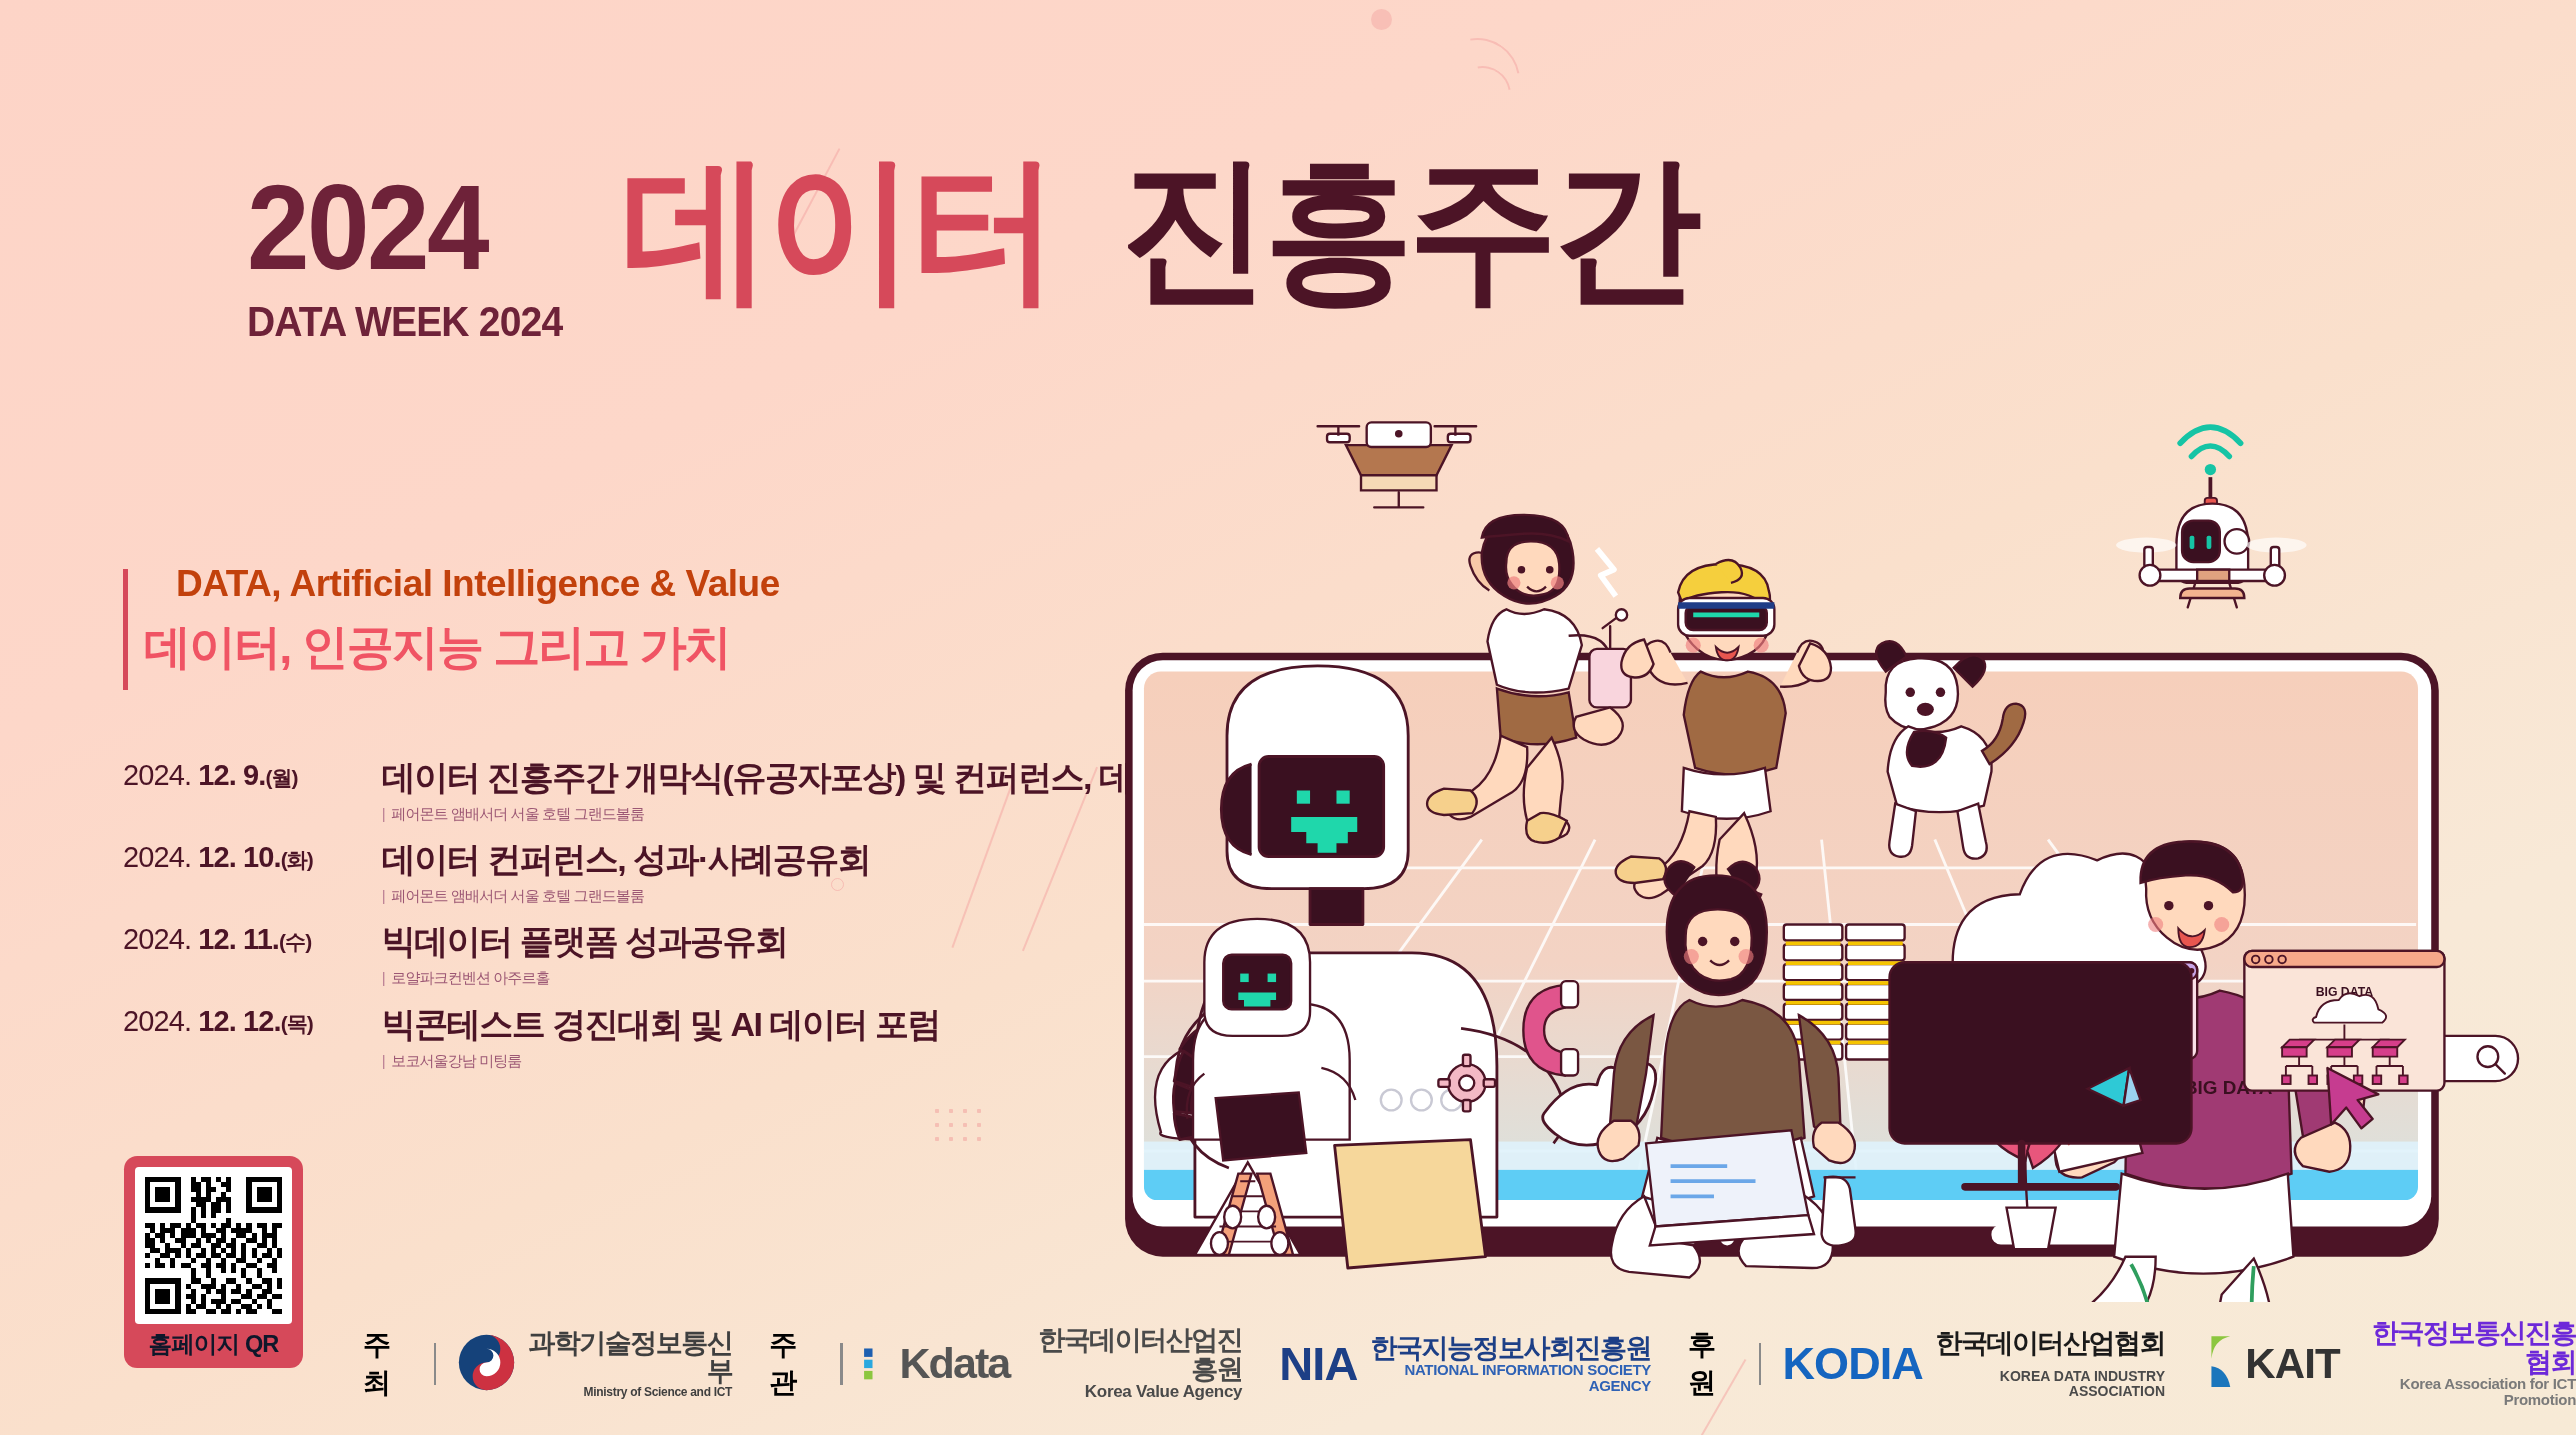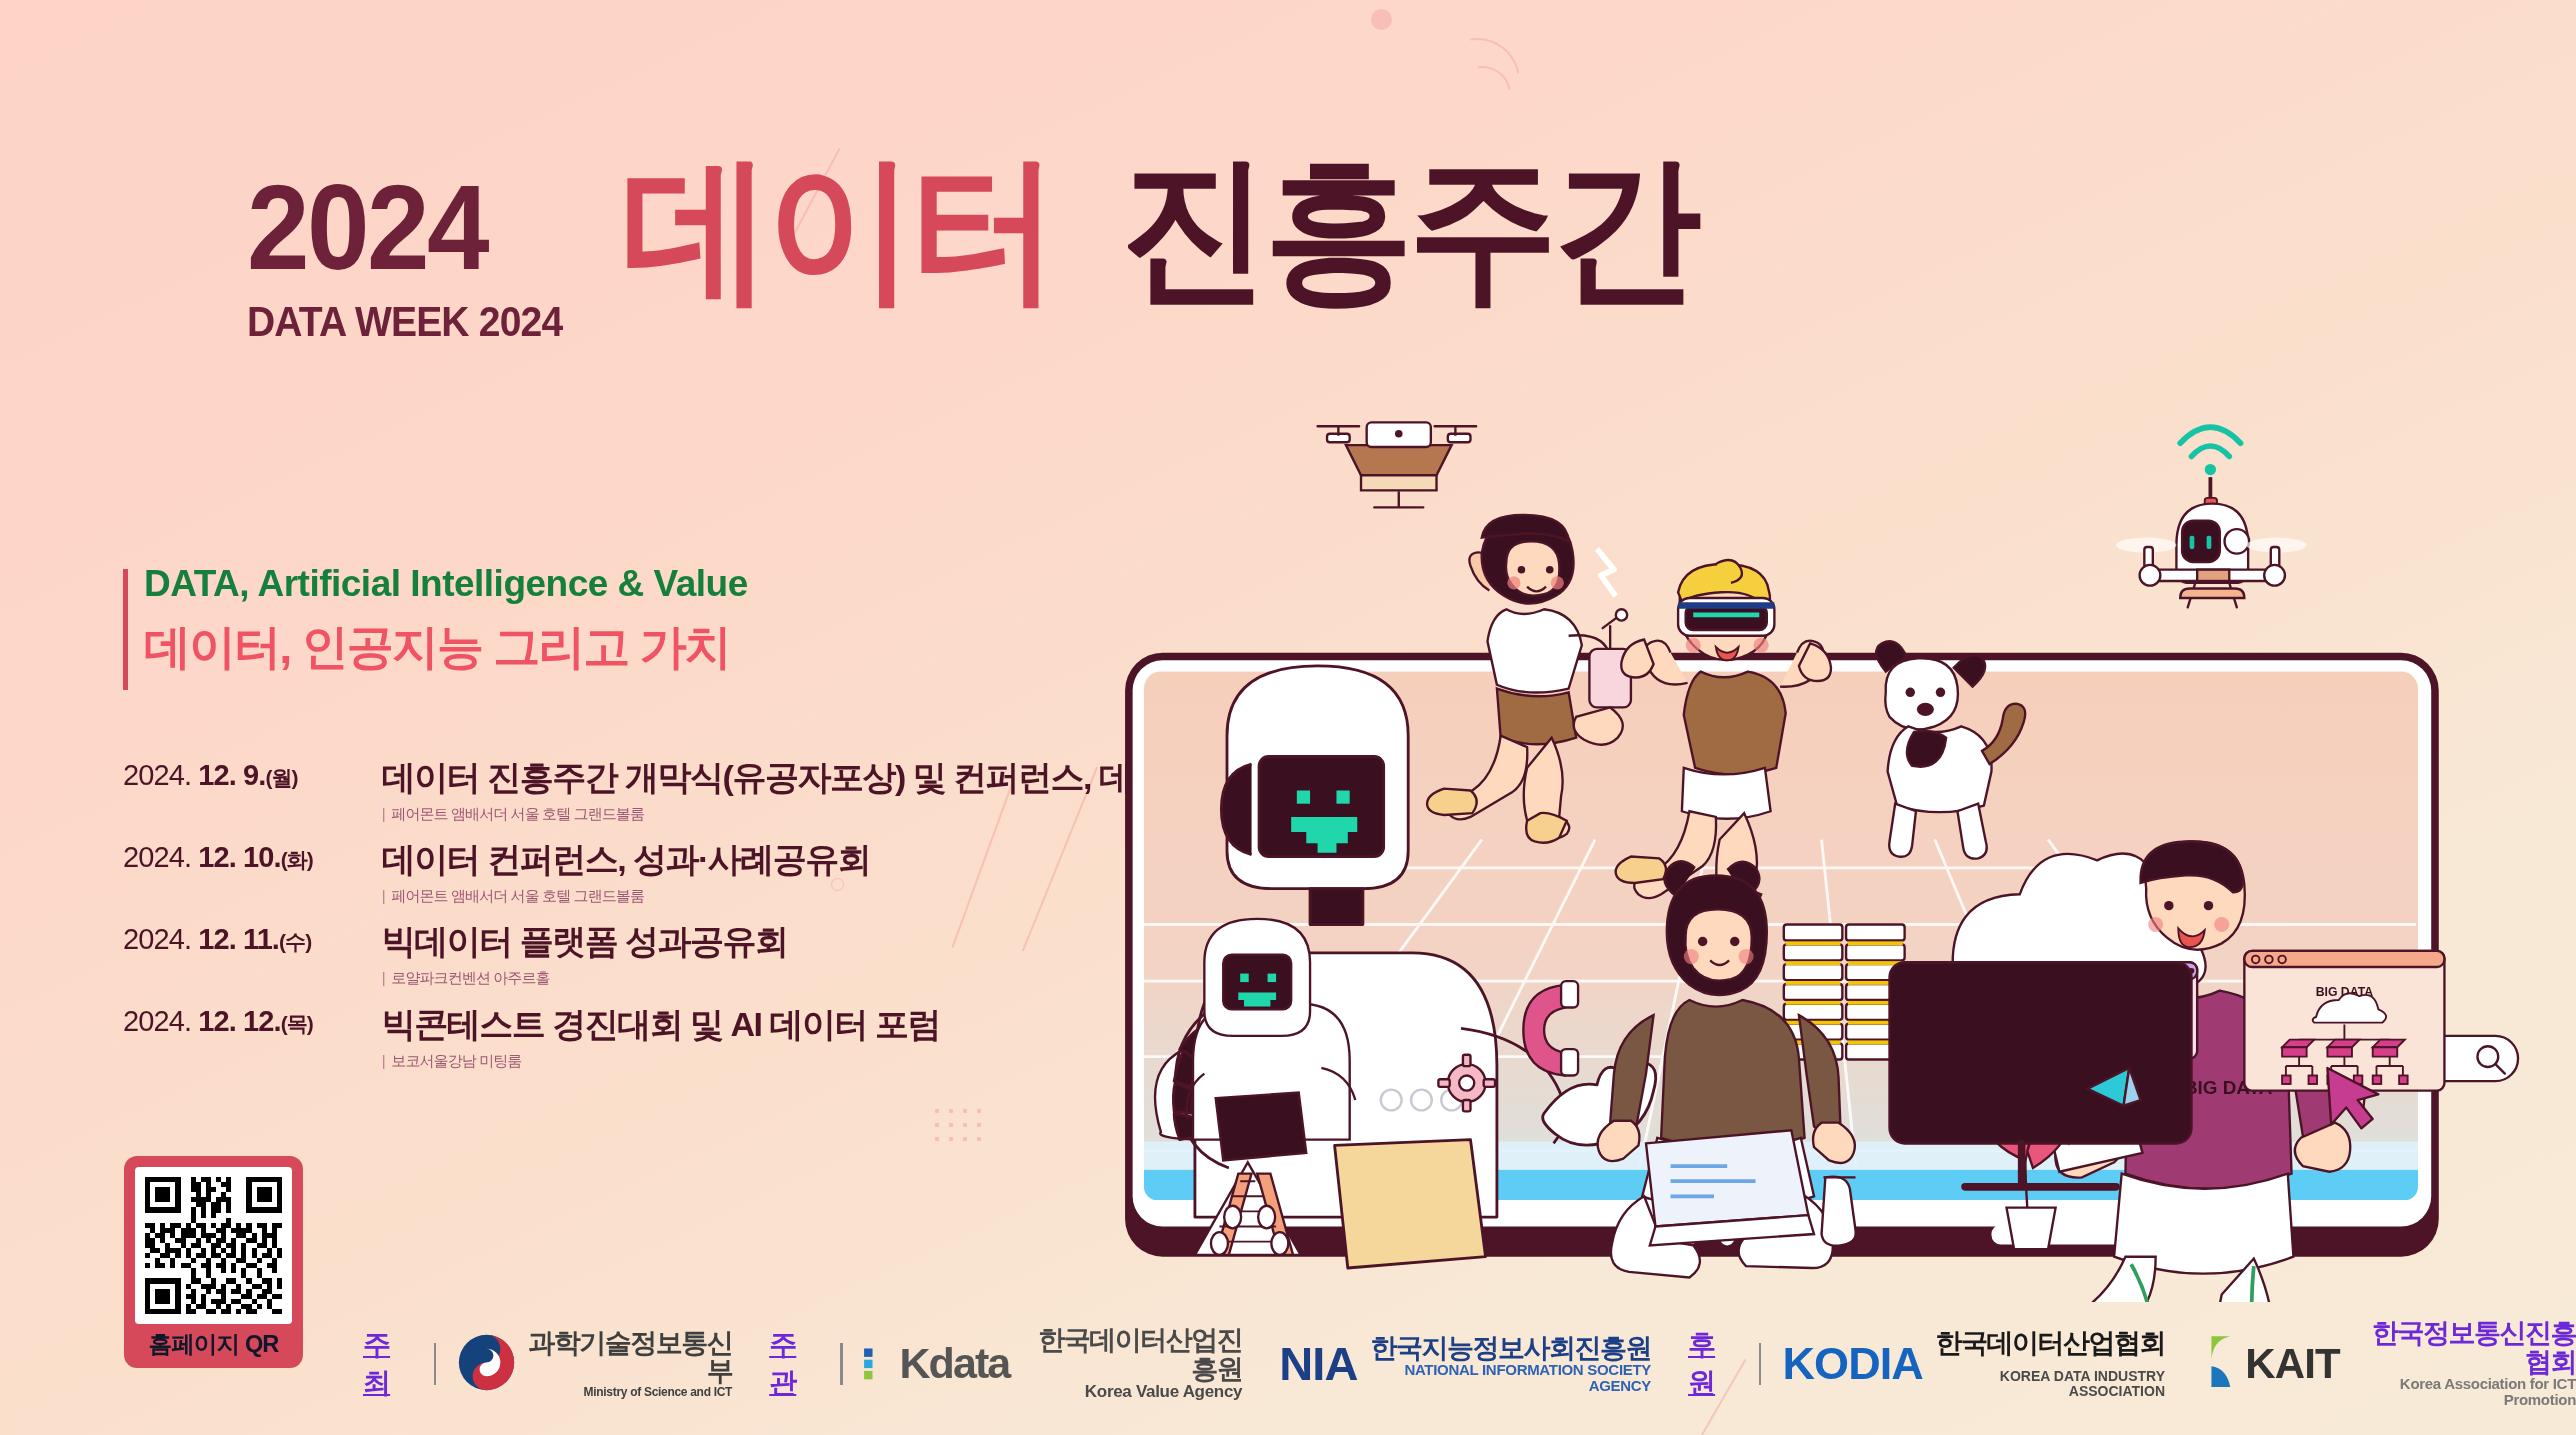--- a/index.html
+++ b/index.html
@@ -29,21 +29,21 @@
   }
   .kor-title { display:flex; align-items:flex-start; gap:38px; margin-top:-13.2px;}
   .kor-red  { font-size:159px; font-weight:bold; color:#d6495a; line-height:.95; letter-spacing:-5.7px; transform:scaleX(.94); transform-origin:left top;}
   .kor-dark { font-size:159px; font-weight:bold; color:#4c1426; line-height:.95; letter-spacing:-5.7px; transform:scaleX(.94); transform-origin:left top;}
 
   
   .subtitle-block { position:absolute; left:123px; top:563px; padding-left:21px; }
   .subtitle-block:before {
     content:""; position:absolute; left:0; top:5.7px; width:4.7px; height:121px; background:#d6495a;
   }
-  .sub-en { font-size:37px; font-weight:bold; color:#15803d; letter-spacing:-0.5px; white-space:nowrap;}
+  .sub-en { font-size:37px; font-weight:bold; color:#c2410c; letter-spacing:-0.5px; white-space:nowrap;margin-left:32px;}
   .sub-ko { font-size:47px; font-weight:bold; color:#f05464; letter-spacing:-1.9px; margin-top:11.3px; white-space:nowrap;}
 
   
   .schedule { position:absolute; left:123px; top:755px; }
   .sched-row { display:flex; align-items:flex-start; margin-bottom:13.2px; }
   .sched-date {
     width:253px; flex:0 0 253px; text-align:left; color:#4c1426;
     font-size:29px; font-weight:bold; letter-spacing:-0.9px; padding-top:3.8px;
     white-space:nowrap;
   }
@@ -61,21 +61,21 @@
     background:#d6495a; border-radius:13.2px; padding:11.3px 11.3px 0 11.3px;
     display:flex; flex-direction:column; align-items:center;
   }
   .qr-img { width:157px; height:157px; background:#fff; border-radius:3.8px; padding:4.7px; }
   .qr-img svg { display:block; }
   .qr-label { color:#0f172a; font-weight:bold; font-size:23.6px; margin-top:4px; letter-spacing:-0.9px; }
 
   
   .sponsors { position:absolute; left:363px; top:1318px; display:flex; align-items:center; gap:0; height:91px;}
   .sp-group { display:flex; align-items:center; }
-  .sp-role { font-size:28px; font-weight:bold; color:#6d28d9; letter-spacing:-0.9px;text-decoration:underline; }
+  .sp-role { font-size:28px; font-weight:bold; color:#000000; letter-spacing:-0.9px; }
   .sp-div { width:2.8px; height:42px; background:#8a8a8a; margin:0 21px; }
   .sp-gap { width:40px; }
   .sp-logo { display:flex; align-items:center; gap:11.3px;}
   .sp-names { display:flex; flex-direction:column; line-height:1.05;text-align:right;}
   .sp-ko { font-size:27px; font-weight:bold; letter-spacing:-1.5px; }
   .sp-en { font-size:12px; font-weight:bold; letter-spacing:-0.3px; }
 
   .mosit-ko{ color:#3f3f3f;} .mosit-en{color:#3f3f3f;}
   .kdata-ko{ color:#4a4a4a;} .kdata-en{color:#4a4a4a; font-size:17px;}
   .nia-ko{ color:#1d3f86;} .nia-en{color:#2f62b5; font-size:15px;}

